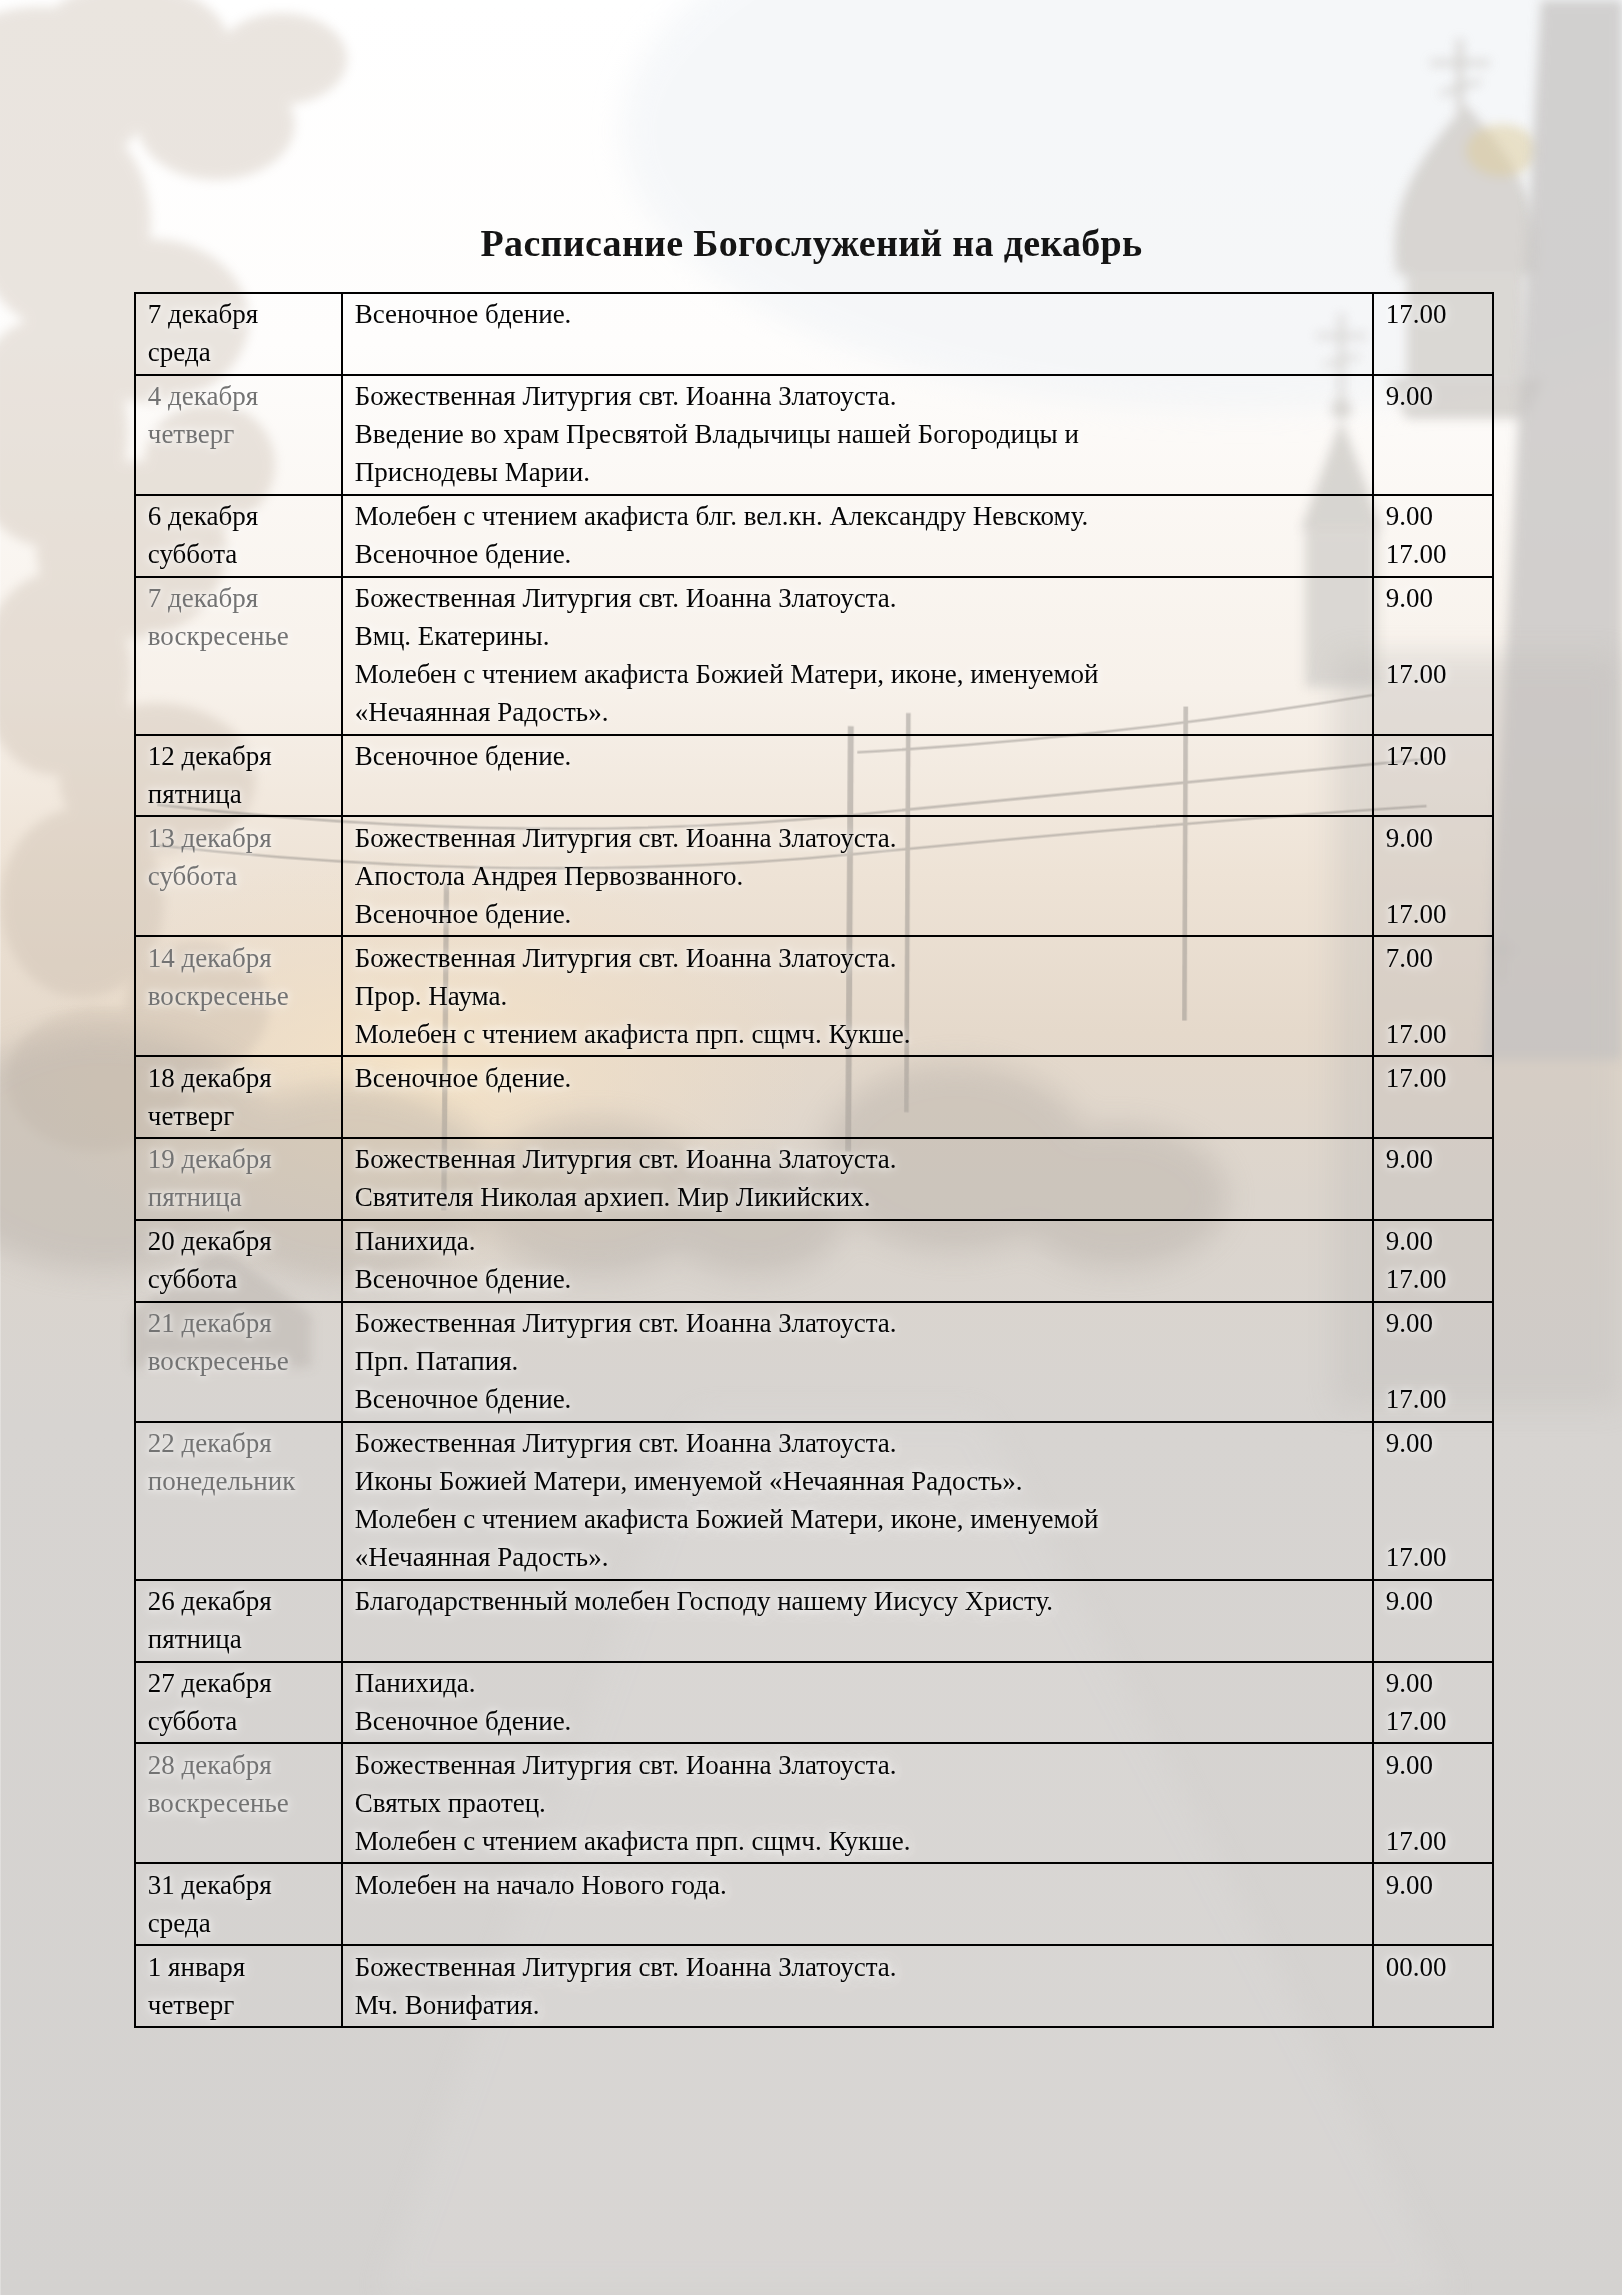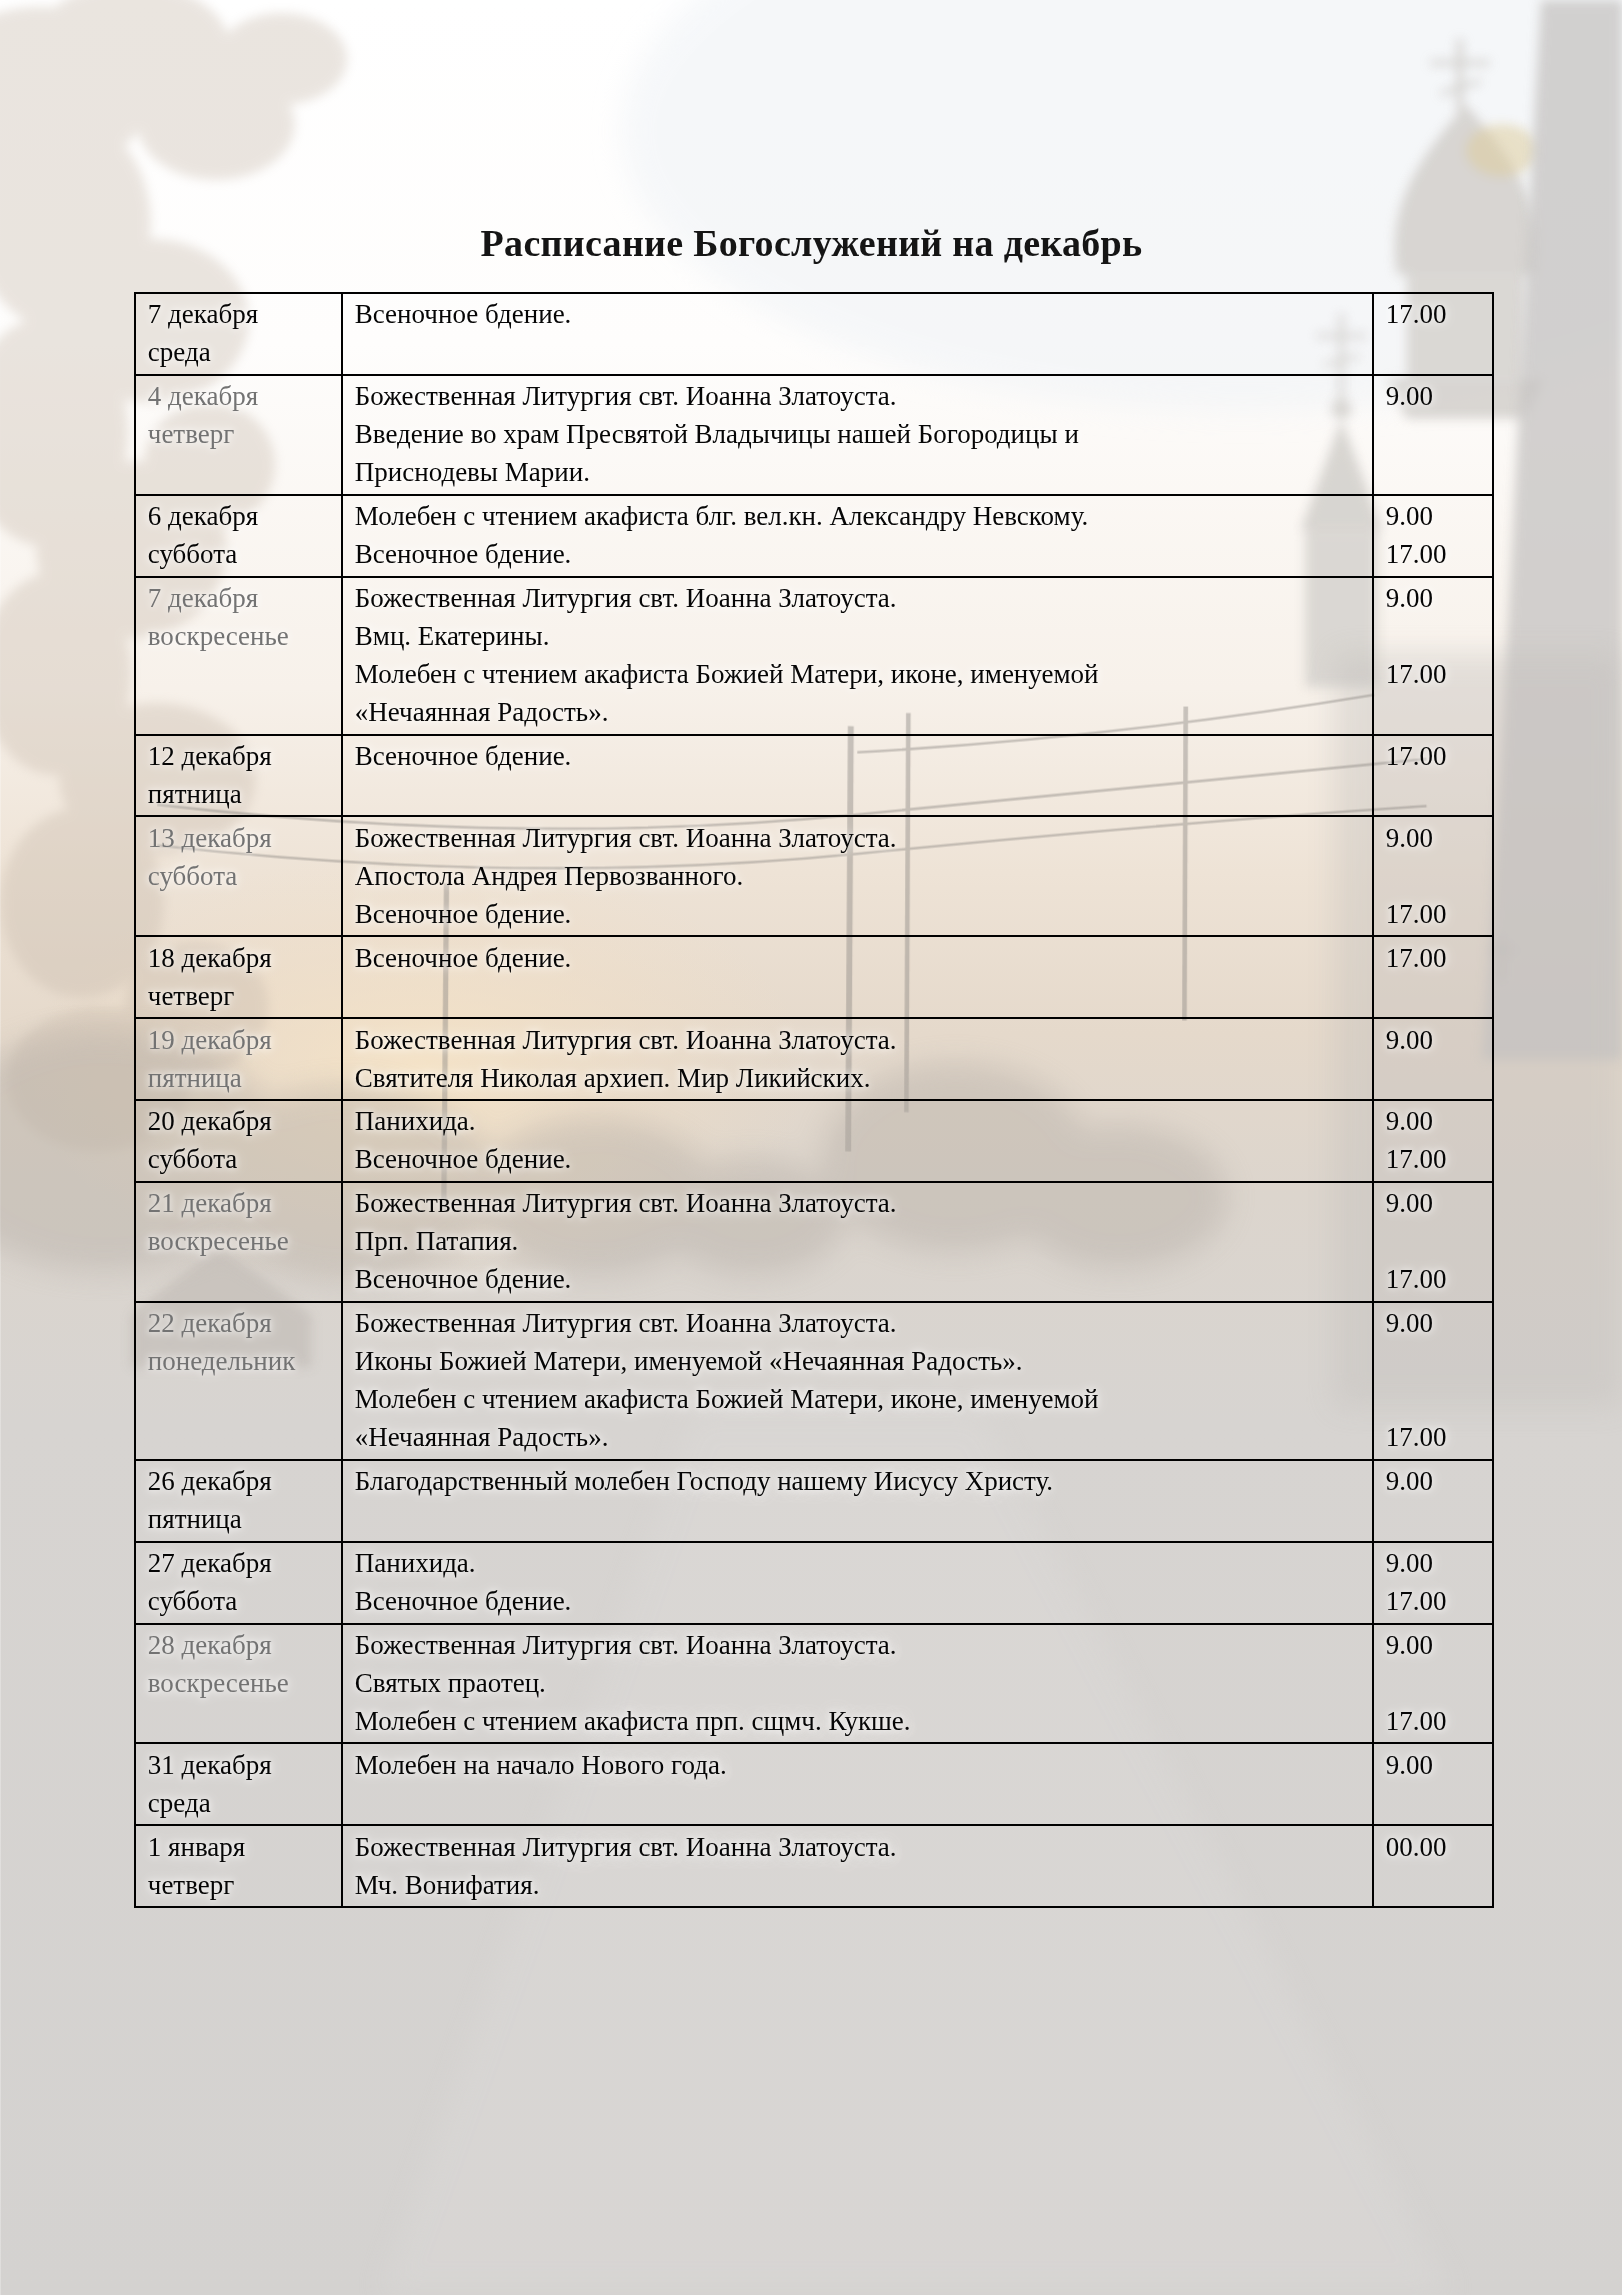--- a/index.html
+++ b/index.html
@@ -215,20 +215,30 @@
       <tr data-red="true">
         <td class="t-date">13 декабря
 суббота</td>
         <td class="t-service">Божественная Литургия свт. Иоанна Златоуста.
 Апостола Андрея Первозванного.
 Всеночное бдение.</td>
         <td class="t-time">9.00
 
 17.00</td>
       </tr>
+      <tr data-red="true">
+        <td class="t-date">14 декабря
+воскресенье</td>
+        <td class="t-service">Божественная Литургия свт. Иоанна Златоуста.
+Прор. Наума.
+Молебен с чтением акафиста прп. сщмч. Кукше.</td>
+        <td class="t-time">7.00
+
+17.00</td>
+      </tr>
       <tr data-red="false">
         <td class="t-date">18 декабря
 четверг</td>
         <td class="t-service">Всеночное бдение.</td>
         <td class="t-time">17.00</td>
       </tr>
       <tr data-red="true">
         <td class="t-date">19 декабря
 пятница</td>
         <td class="t-service">Божественная Литургия свт. Иоанна Златоуста.

